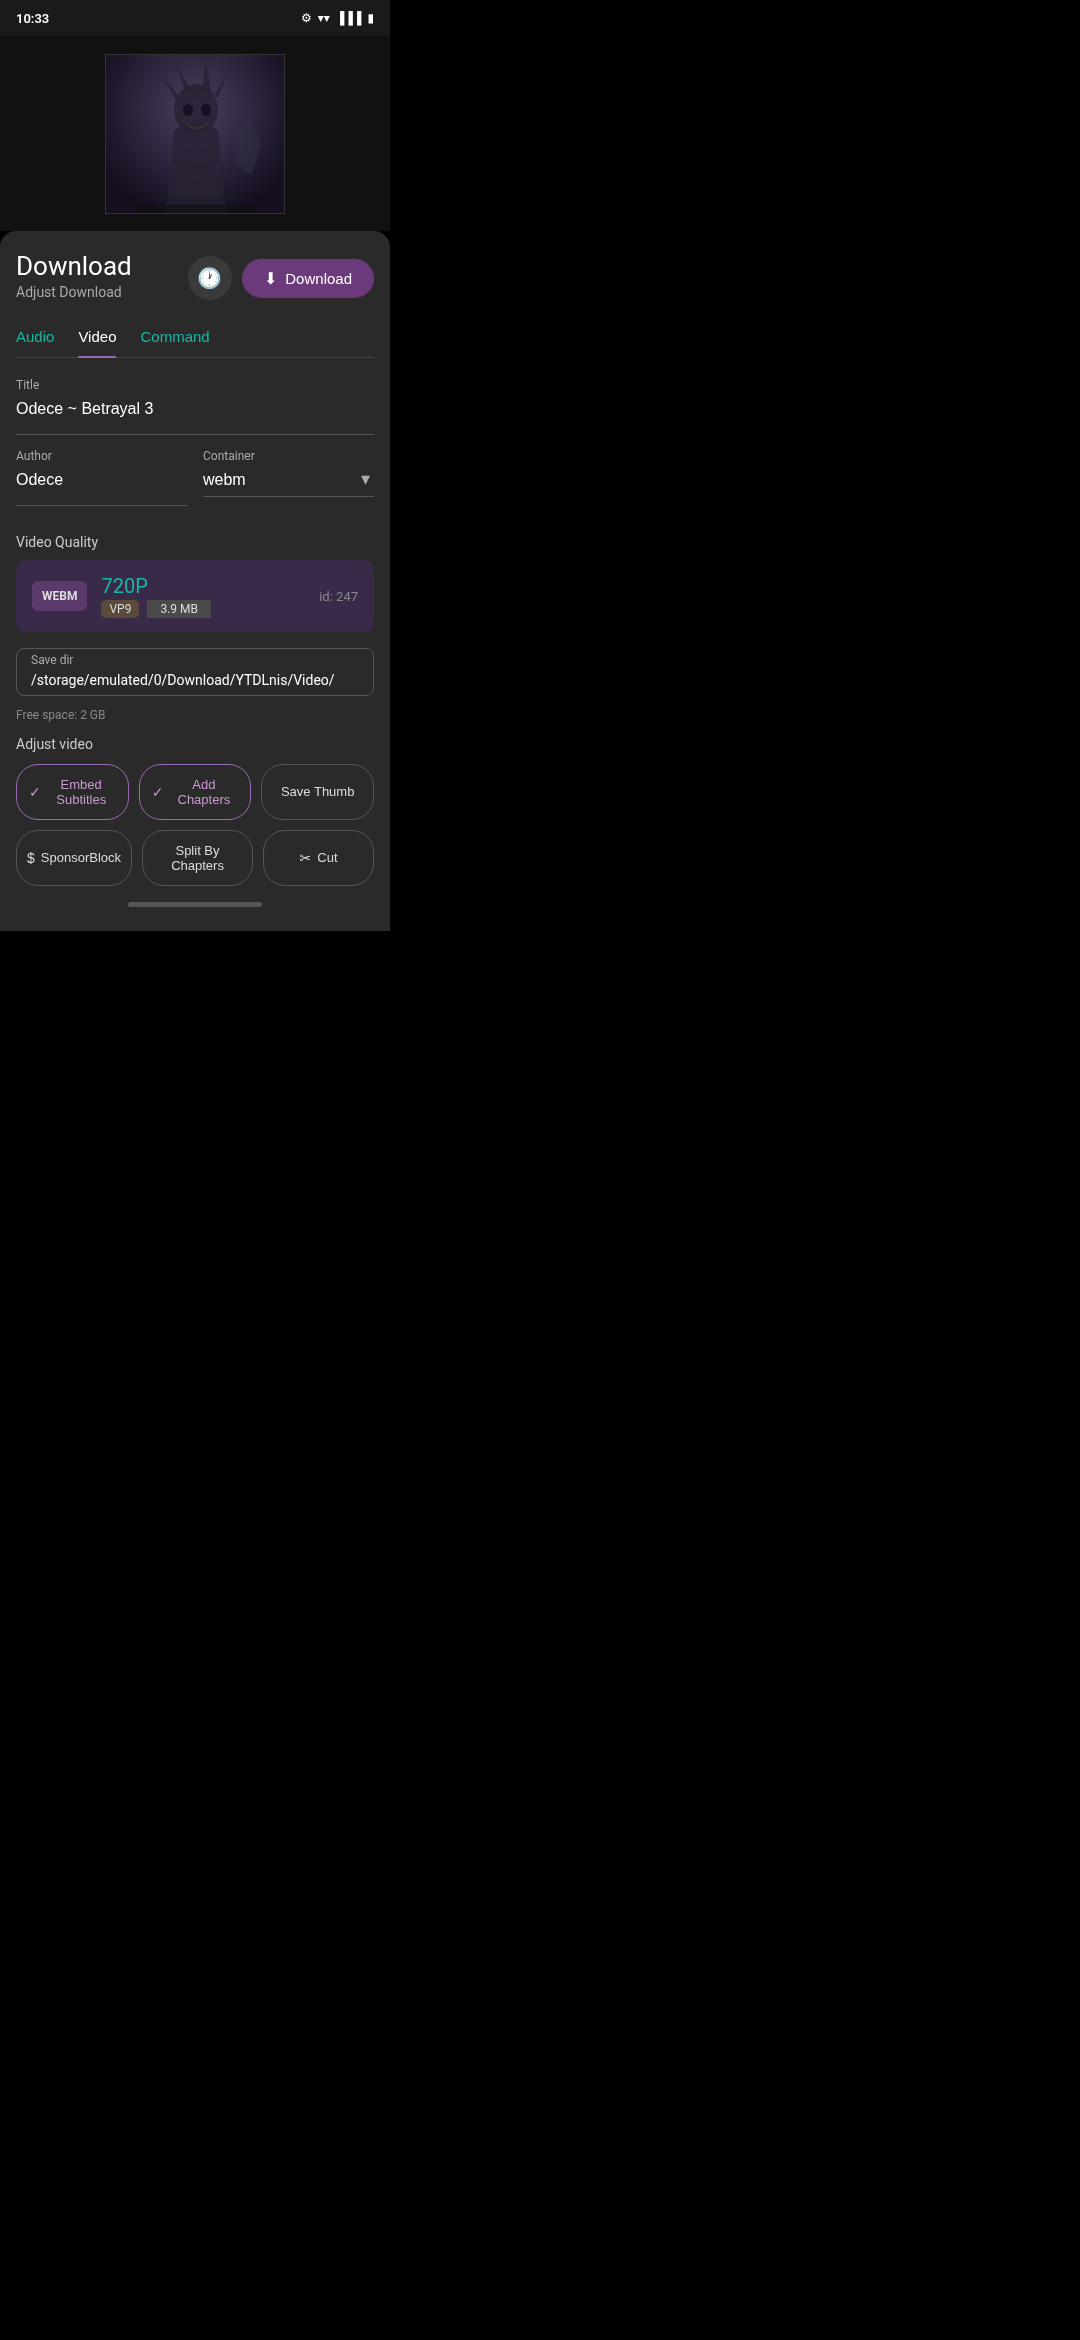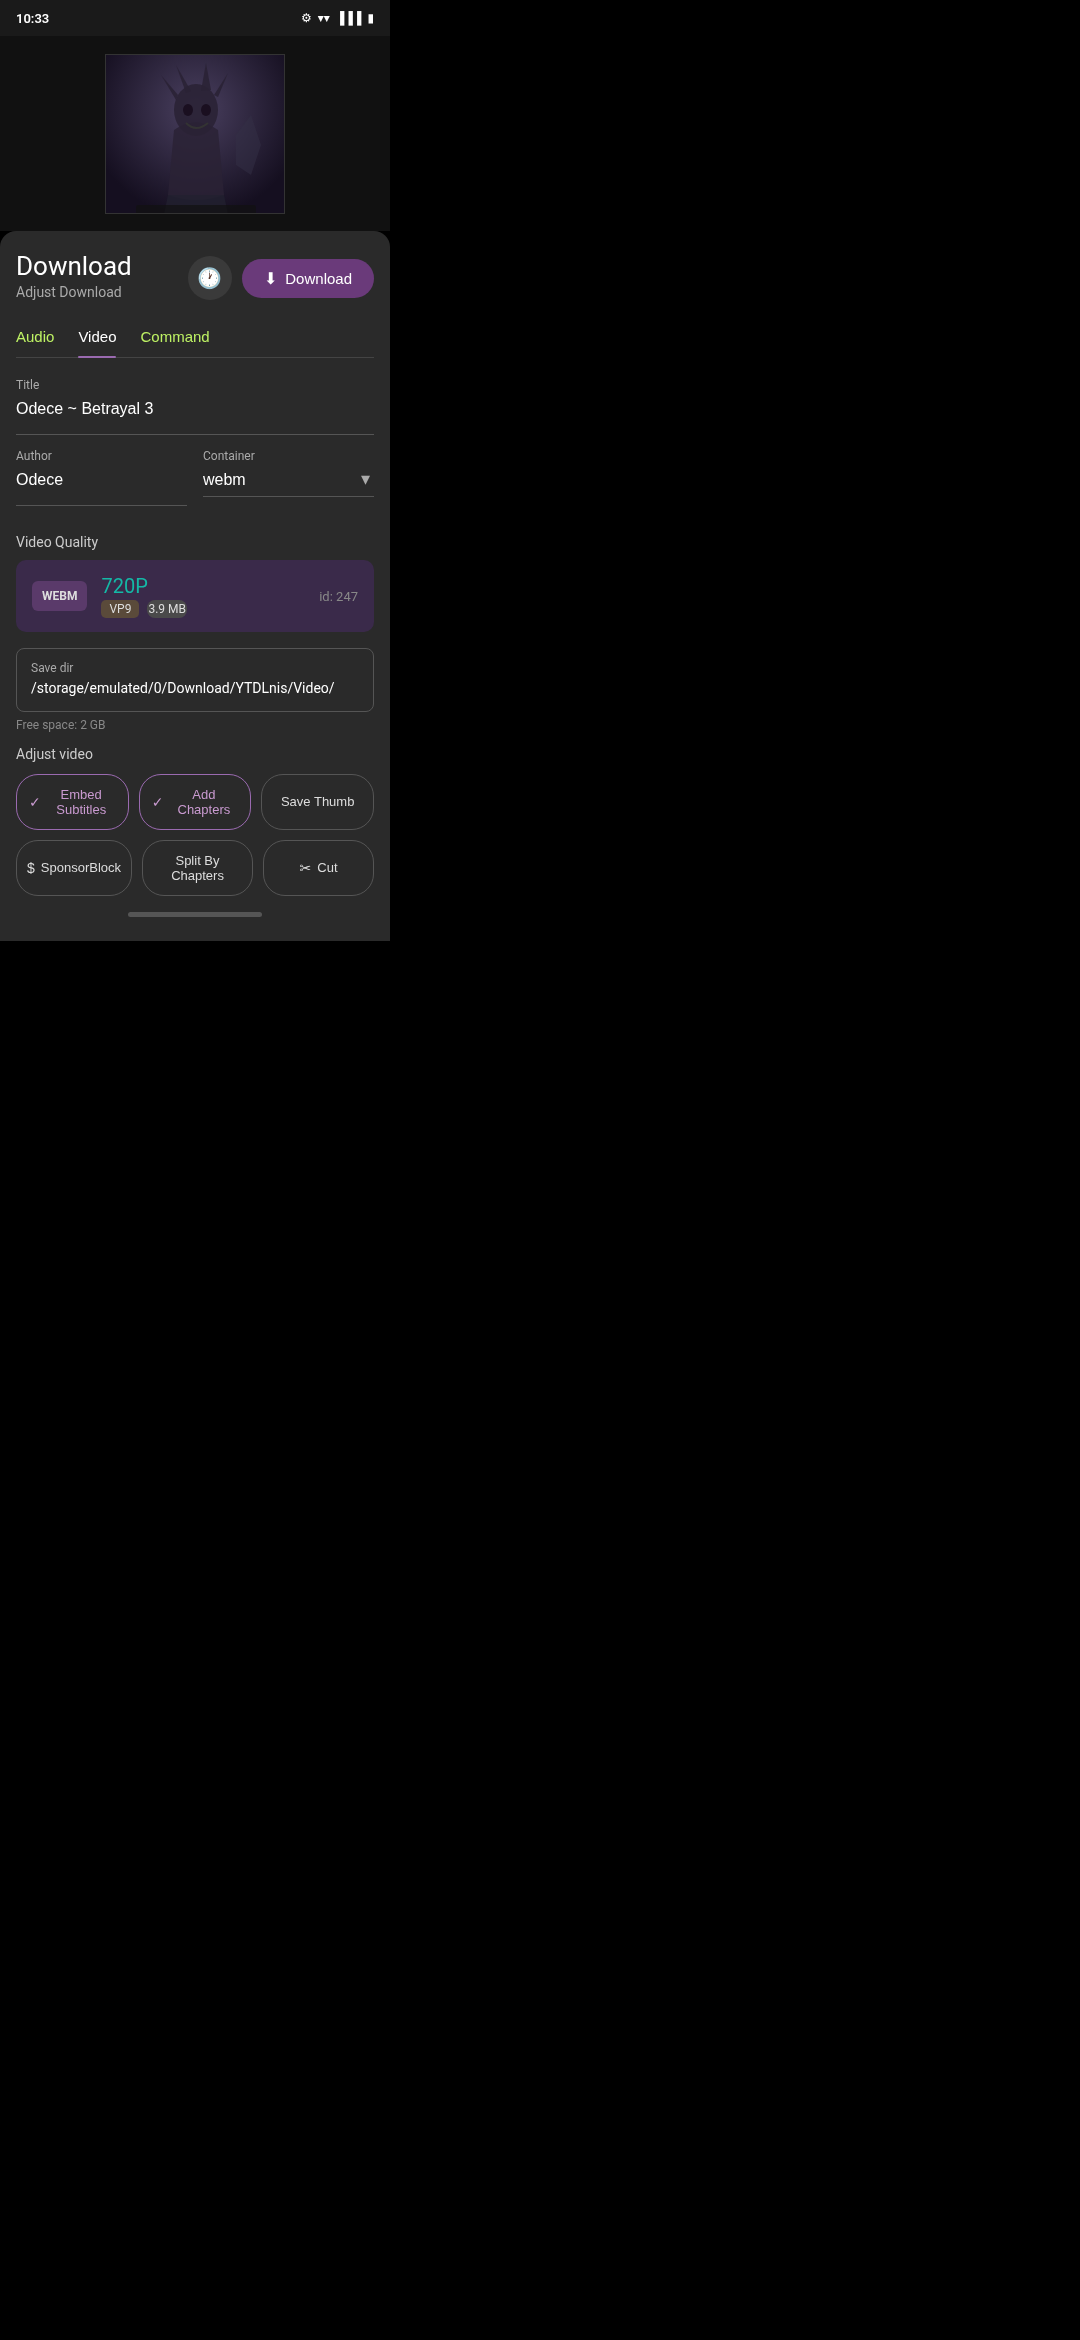--- a/index.html
+++ b/index.html
@@ -157,21 +157,21 @@
     .tabs {
       display: flex;
       gap: 24px;
       margin-bottom: 20px;
       border-bottom: 1px solid #444;
     }
 
     .tab {
       padding: 8px 0 12px;
       font-size: 15px;
-      color: #bef264;
+      color: #14b8a6;
       cursor: pointer;
       position: relative;
       background: none;
       border: none;
     }
 
     .tab.active {
       color: #fff;
     }
 
@@ -295,39 +295,39 @@
     .quality-tag {
       background: #5a4a3a;
       border-radius: 5px;
       padding: 2px 8px;
       font-size: 12px;
       color: #ddd;
     }
 
     .quality-size {
       background: #4a4a4a;
-      border-radius: 8px;
-      padding: 2px 1px;
+      border-radius: 0;
+      padding: 2px 13px;
       font-size: 12px;
       color: #ddd;
     }
 
     .quality-id {
       font-size: 13px;
       color: #888;
       margin-left: auto;
     }
 
     
     .save-dir-field {
       background: transparent;
       border: 1px solid #555;
       border-radius: 8px;
-      padding: 12px 14px;
-      margin-bottom: 6px;
+      padding: 4px 14px;
+      margin-bottom: 12px;
     }
 
     .save-dir-label {
       font-size: 12px;
       color: #aaa;
       margin-bottom: 4px;
     }
 
     .save-dir-path {
       font-size: 14px;

